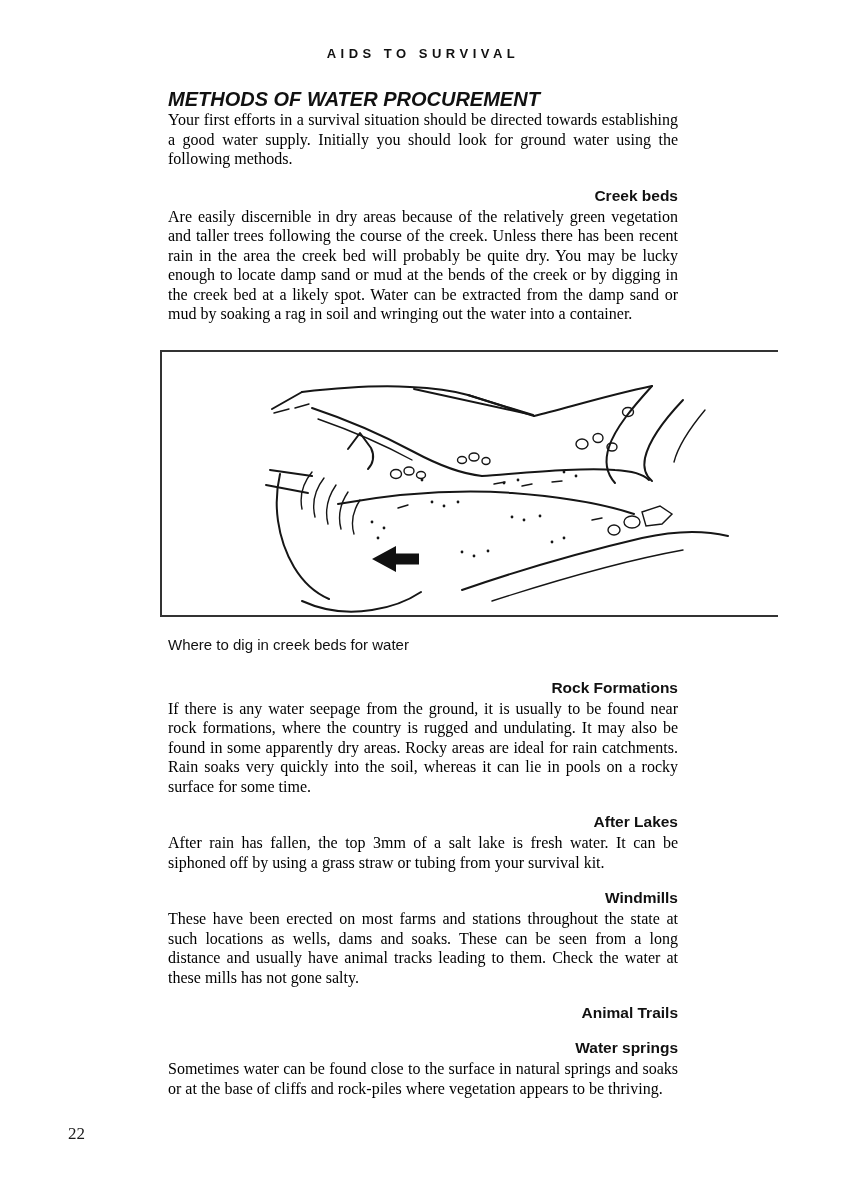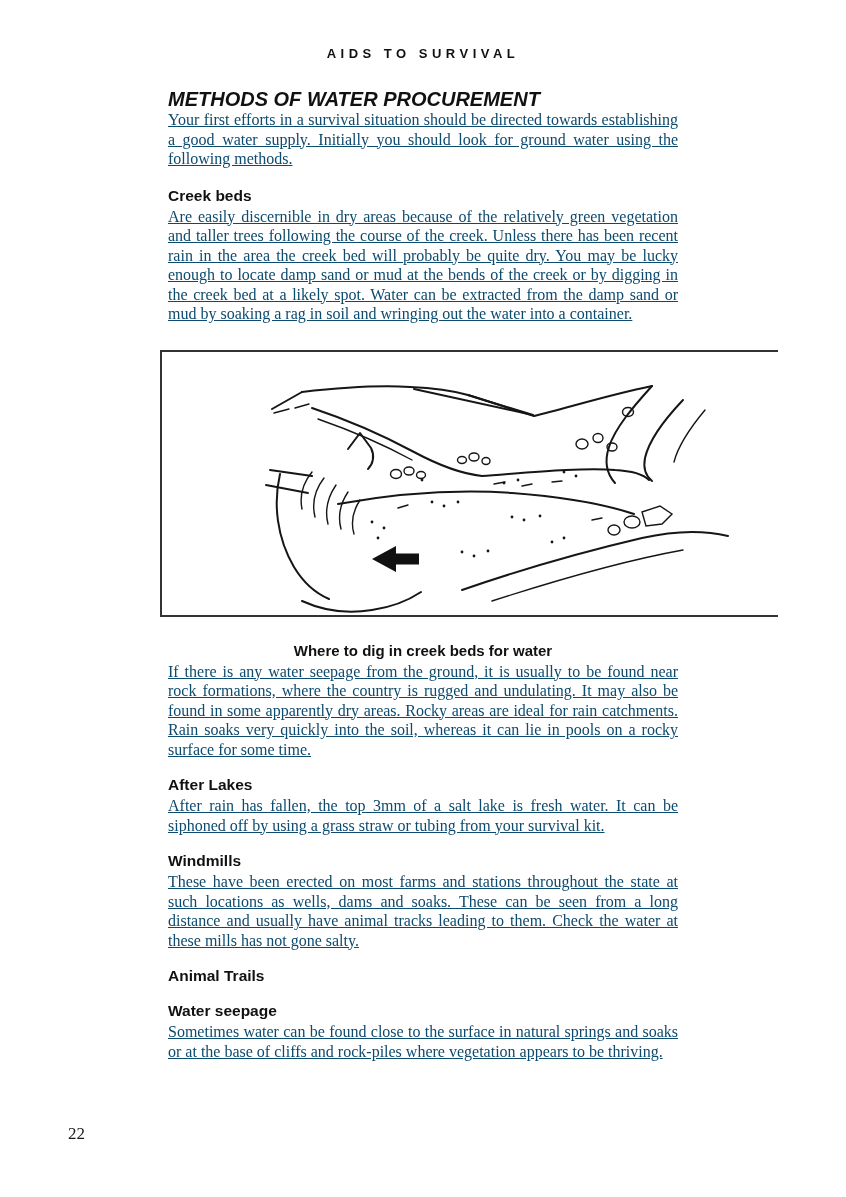--- a/index.html
+++ b/index.html
@@ -31,47 +31,47 @@
     font-size: 20px;
     line-height: 18px;
     color: #111;
   }
   p.body-text {
     margin: 2px 0 0 0;
     font-family: "Liberation Serif", serif;
     font-size: 16px;
     line-height: 19.5px;
     text-align: justify;
-    color: #0c4a6e;
-    text-decoration: underline;
+    color: #000000;
   }
   .section-heading {
     margin: 17px 0 0 0;
     font-family: "Liberation Sans", sans-serif;
     font-weight: bold;
     font-size: 15.5px;
     line-height: 18px;
     color: #111;
+    text-align: right;
   }
   .section-heading.after-figure { margin-top: 25px; }
   .figure-frame {
     margin: 26px 0 0 -8px;
     width: 661px;
     height: 267px;
     border: 2px solid #333;
     box-sizing: border-box;
     background: #fff;
     overflow: hidden;
   }
   .figure-frame svg { display: block; width: 657px; height: 263px; }
   .figure-caption {
-    margin-top: 25px;
-    text-align: center;
+    margin-top: 19px;
+    text-align: left;
     font-family: "Liberation Sans", sans-serif;
-    font-weight: bold;
+    font-weight: normal;
     font-size: 15px;
     line-height: 18px;
     color: #111;
   }
   .page-number {
     position: absolute;
     top: 1124px;
     left: 0;
     width: 846px;
     font-family: "Liberation Serif", serif;
@@ -169,28 +169,29 @@
       </g>
 
       <path class="sketch-thin" d="M332,132 l11,-2 M360,134 l10,-2 M390,130 l10,-1 M236,156 l10,-3 M430,168 l10,-2"></path>
 
       <polygon class="sketch-fill" points="210,207 234,194 234,201.5 257,201.5 257,212.5 234,212.5 234,220"></polygon>
     </svg>
   </div>
 
   <div class="figure-caption">Where to dig in creek beds for water</div>
 
+  <div class="section-heading after-figure">Rock Formations</div>
   <p class="body-text">If there is any water seepage from the ground, it is usually to be found near rock formations, where the country is rugged and undulating. It may also be found in some apparently dry areas. Rocky areas are ideal for rain catchments. Rain soaks very quickly into the soil, whereas it can lie in pools on a rocky surface for some time.</p>
 
   <div class="section-heading">After Lakes</div>
   <p class="body-text">After rain has fallen, the top 3mm of a salt lake is fresh water. It can be siphoned off by using a grass straw or tubing from your survival kit.</p>
 
   <div class="section-heading">Windmills</div>
   <p class="body-text">These have been erected on most farms and stations throughout the state at such locations as wells, dams and soaks. These can be seen from a long distance and usually have animal tracks leading to them. Check the water at these mills has not gone salty.</p>
 
   <div class="section-heading">Animal Trails</div>
 
-  <div class="section-heading">Water seepage</div>
+  <div class="section-heading">Water springs</div>
   <p class="body-text">Sometimes water can be found close to the surface in natural springs and soaks or at the base of cliffs and rock-piles where vegetation appears to be thriving.</p>
 
   <div class="page-number">22</div>
 
 </div>
 
 </body></html>

